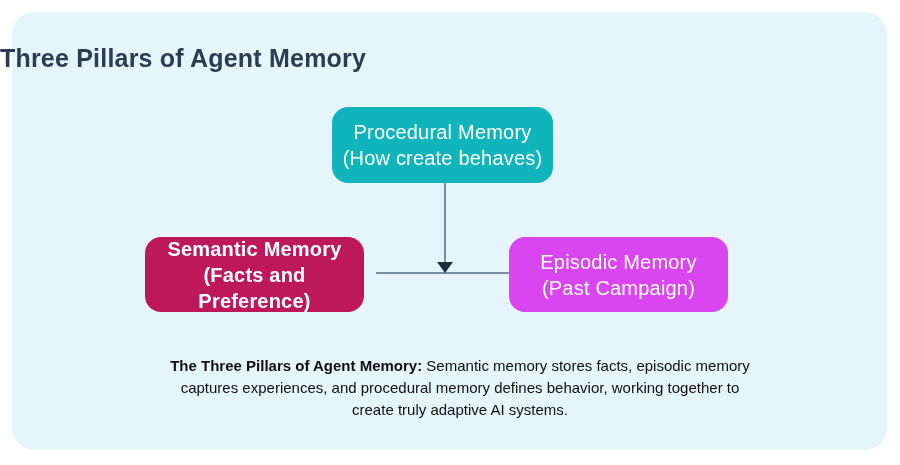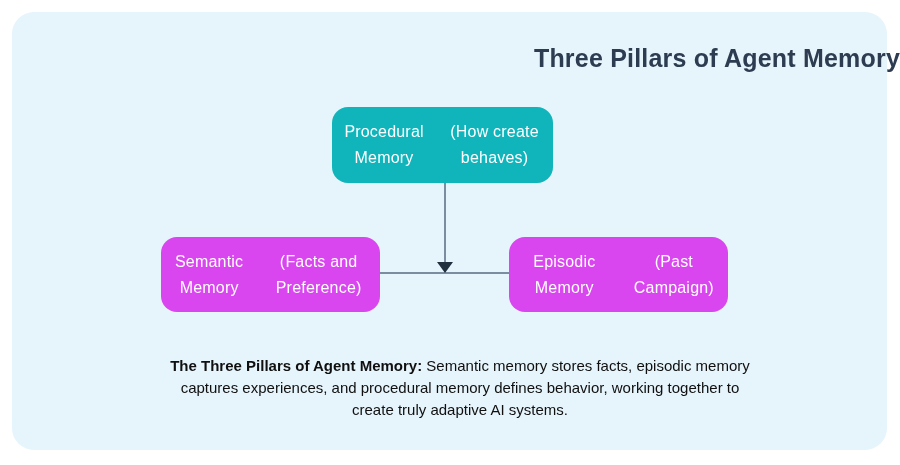--- a/index.html
+++ b/index.html
@@ -17,42 +17,42 @@
   }
   .card {
     position: absolute;
     left: 12px; top: 12px; right: 13px; bottom: 15px;
     background: #e6f4fb;
     border-radius: 22px;
   }
   .title {
     position: absolute;
     left: 0; right: 0; top: 44px;
-    text-align: right;
+    text-align: left;
     font-size: 25px;
     font-weight: 700;
     letter-spacing: 0.2px;
     color: #2d3c51;
   }
   .node {
     position: absolute;
     border-radius: 16px;
     color: #ffffff;
     display: flex;
-    flex-direction: row;
+    flex-direction: column;
     align-items: center;
     justify-content: center;
     text-align: center;
-    font-size: 16px;
+    font-size: 20px;
     font-weight: 500;
     line-height: 26px;
     letter-spacing: 0.2px;
   }
   .node-procedural { left: 332px; top: 107px; width: 221px; height: 76px; background: #10b5bc; }
-  .node-semantic   { left: 161px; top: 237px; width: 219px; height: 75px; background: #d946ef; }
+  .node-semantic   { left: 145px; top: 237px; width: 219px; height: 75px; background: #be185d; font-weight: bold; }
   .node-episodic   { left: 509px; top: 237px; width: 219px; height: 75px; background: #d946ef; }
 
   .connector { position: absolute; background: #7b8da0; }
   .connector-vertical   { left: 444px; top: 183px; width: 2px; height: 81px; }
   .connector-horizontal { left: 376px; top: 272px; width: 133px; height: 2px; }
   .arrowhead {
     position: absolute;
     left: 437px; top: 262px;
     width: 0; height: 0;
     border-left: 8px solid transparent;

